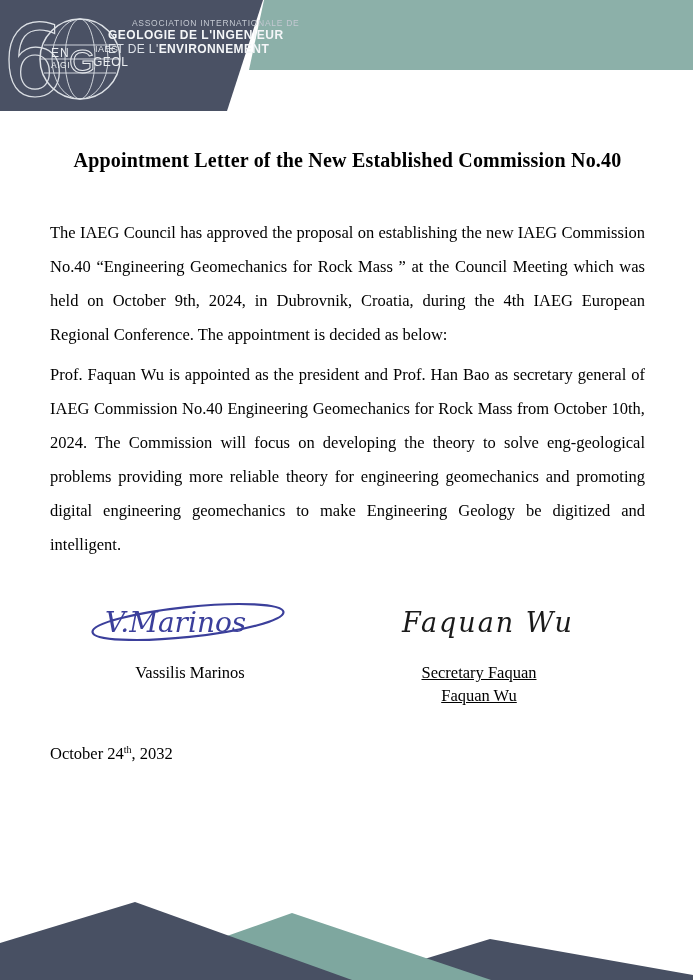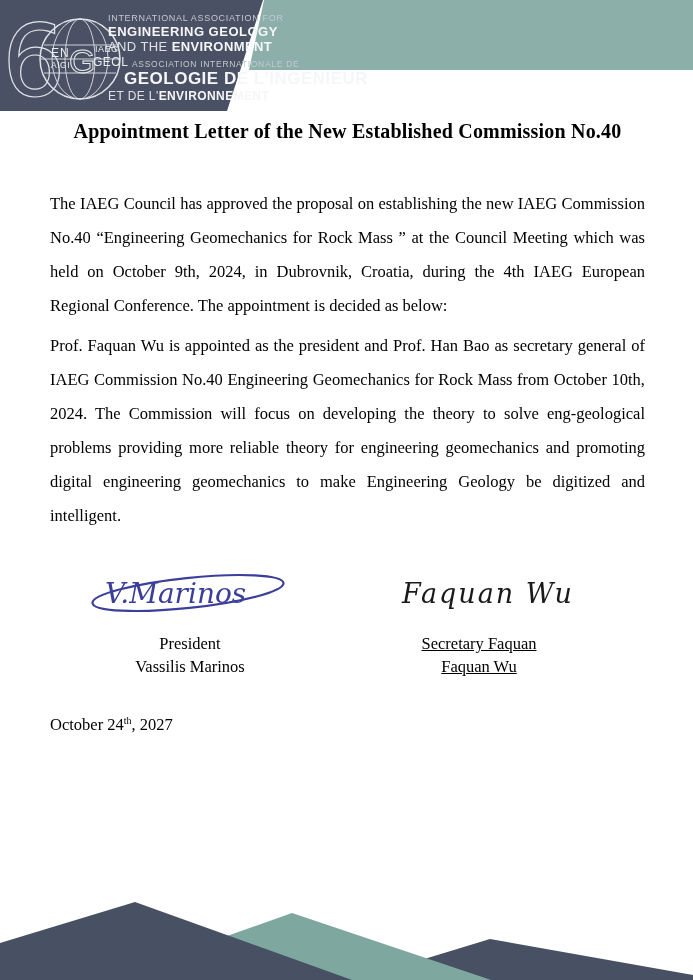--- a/index.html
+++ b/index.html
@@ -24,25 +24,25 @@
     color: #d7dbe1;
     line-height: 1.18;
     white-space: nowrap;
   }
   .org-line-small { font-size: 9px; letter-spacing: 0.7px; color: #c3c8d1; }
   .org-line-big   { font-size: 13px; font-weight: bold; letter-spacing: 0.5px; color: #f4f6f8; }
   .org-line-mix   { font-size: 13px; letter-spacing: 0.4px; color: #dee2e8; }
   .org-line-mix b { color: #f4f6f8; }
   .org-gap { height: 5px; }
   .org-fr .org-line-small { font-size: 8.5px; padding-left: 24px; }
-  .org-fr .org-line-big   { font-size: 17px; margin-left: 16px; }
+  .org-fr .org-line-big   { font-size: 12px; }
   .org-fr .org-line-mix   { font-size: 12px; }
 
   
-  .letter-main { position: relative; padding: 82px 48px 0 50px; }
+  .letter-main { position: relative; padding: 111px 48px 0 50px; }
   .letter-title {
     margin-top: 38px;
     font-size: 20px;
     font-weight: bold;
     text-align: center;
     letter-spacing: 0.2px;
   }
   .letter-par {
     font-size: 16.5px;
     line-height: 34px;
@@ -94,25 +94,20 @@
     <g font-family="Liberation Sans, sans-serif" fill="#eaedf0">
       <text x="45" y="50" font-size="12" letter-spacing="1">EN</text>
       <text x="45" y="61" font-size="8.5" letter-spacing="0.5">AIGI</text>
       <text x="63" y="66" font-size="34" fill="none" stroke="#eaedf0" stroke-width="1">G</text>
       <text x="89" y="45" font-size="9" letter-spacing="0.5">IAEG</text>
       <text x="87" y="59" font-size="12" letter-spacing="0.5">GEOL</text>
     </g>
   </svg>
 
   <div class="org-block">
-    <div class="org-en">
-      <div class="org-line-small">INTERNATIONAL ASSOCIATION FOR</div>
-      <div class="org-line-big">ENGINEERING GEOLOGY</div>
-      <div class="org-line-mix"><span>AND THE </span><b>ENVIRONMENT</b></div>
-    </div>
     <div class="org-gap"></div>
     <div class="org-fr">
       <div class="org-line-small">ASSOCIATION INTERNATIONALE DE</div>
       <div class="org-line-big">GEOLOGIE DE L'INGENIEUR</div>
       <div class="org-line-mix"><span>ET DE L'</span><b>ENVIRONNEMENT</b></div>
     </div>
   </div>
 
   <div class="letter-main">
     <h1 class="letter-title">Appointment Letter of the New Established Commission No.40</h1>
@@ -121,37 +116,36 @@
 
     <p class="letter-par second">Prof. Faquan Wu is appointed as the president and Prof. Han Bao as secretary general of IAEG Commission No.40 Engineering Geomechanics for Rock Mass  from October 10th, 2024. The Commission will focus on developing the theory to solve eng-geological problems providing more reliable theory for engineering geomechanics and promoting digital engineering geomechanics to make Engineering Geology be digitized and intelligent.</p>
 
     <div class="sig-row">
       <div class="sig-col left">
         <svg class="sig-svg" width="215" height="52" viewBox="0 0 215 52">
           <ellipse cx="105" cy="26" rx="96" ry="15" fill="none" stroke="#3b3f9b" stroke-width="2.2" transform="rotate(-6 105 26)"></ellipse>
           <text x="22" y="36" font-size="28" font-style="italic" font-family="DejaVu Serif, serif" fill="#3b3f9b">V.Marinos</text>
         </svg>
         <div class="sig-labels">
-          <div>President</div>
           <div>Vassilis Marinos</div>
         </div>
       </div>
 
       <div class="sig-col right">
         <svg class="sig-svg" width="190" height="50" viewBox="0 0 190 50">
           <text x="18" y="34" font-size="27" font-style="italic" letter-spacing="2" font-family="DejaVu Serif, serif" fill="#1a1a1a">Faquan Wu</text>
         </svg>
         <div class="sig-labels">
           <div>Secretary Faquan</div>
           <div>Faquan Wu</div>
         </div>
       </div>
     </div>
 
-    <p class="letter-date"><span>October 24</span><sup><span>th</span></sup><span>, 2027</span></p>
+    <p class="letter-date"><span>October 24</span><sup><span>th</span></sup><span>, 2032</span></p>
   </div>
 
   <svg class="footer-svg" width="693" height="165" viewBox="0 0 693 165">
     <polygon points="339,170 490,124 693,160 693,170" fill="#485063"></polygon>
     <polygon points="88,170 292,98 506,170" fill="#7ea79f"></polygon>
     <polygon points="0,128 135,87 366,170 0,170" fill="#485063"></polygon>
   </svg>
 
 </div>
 

